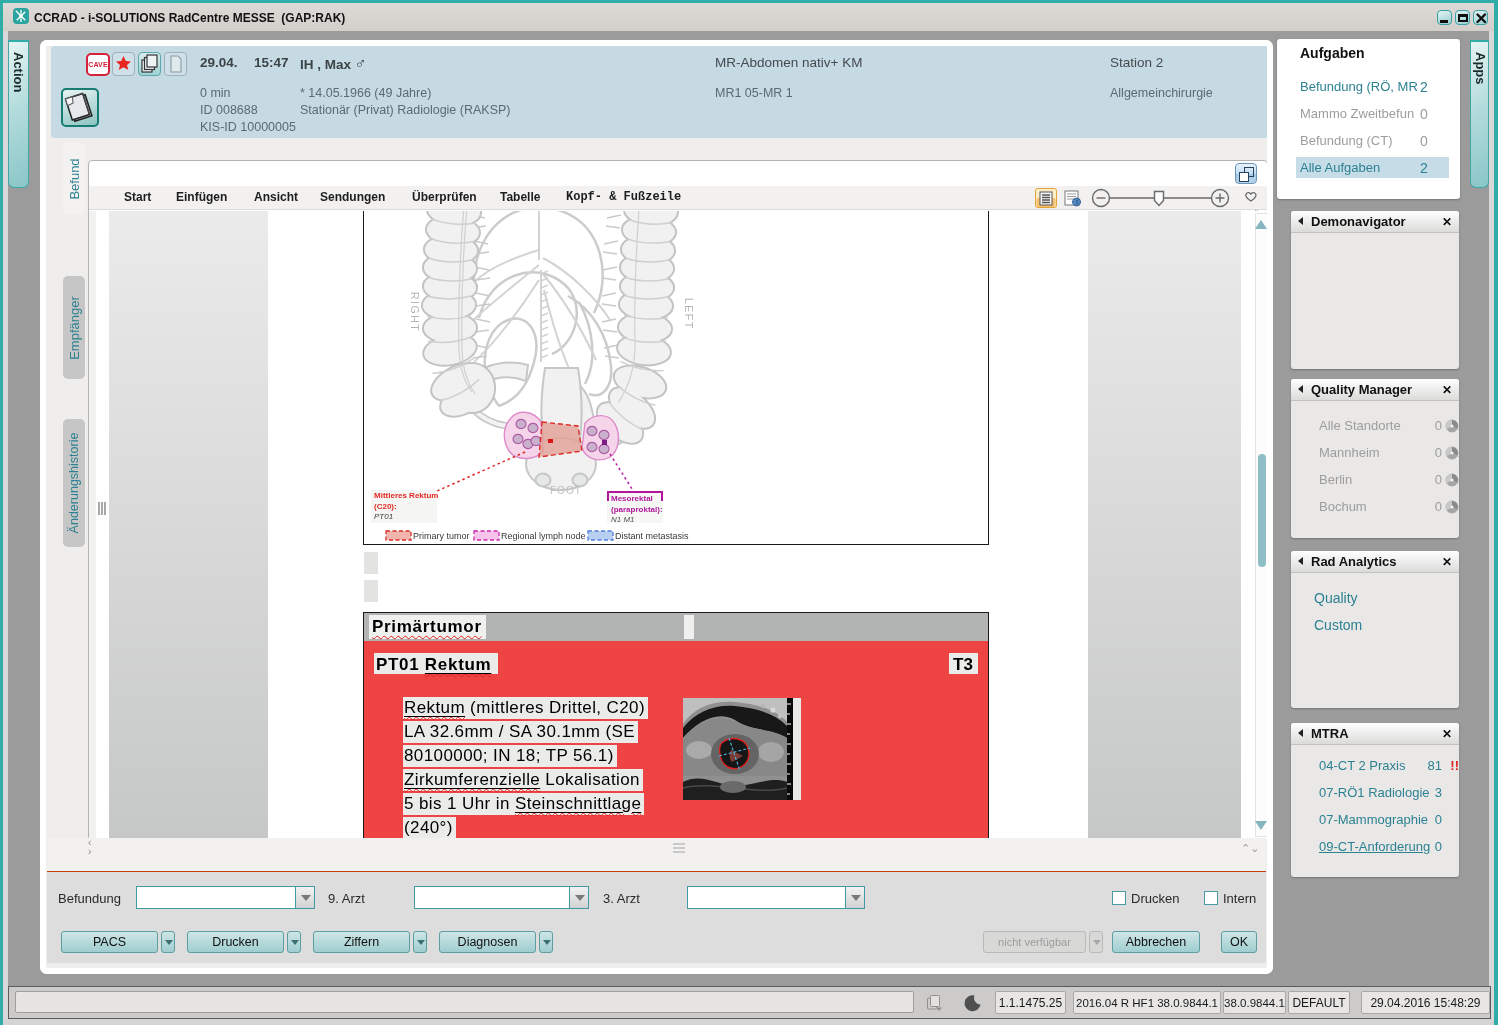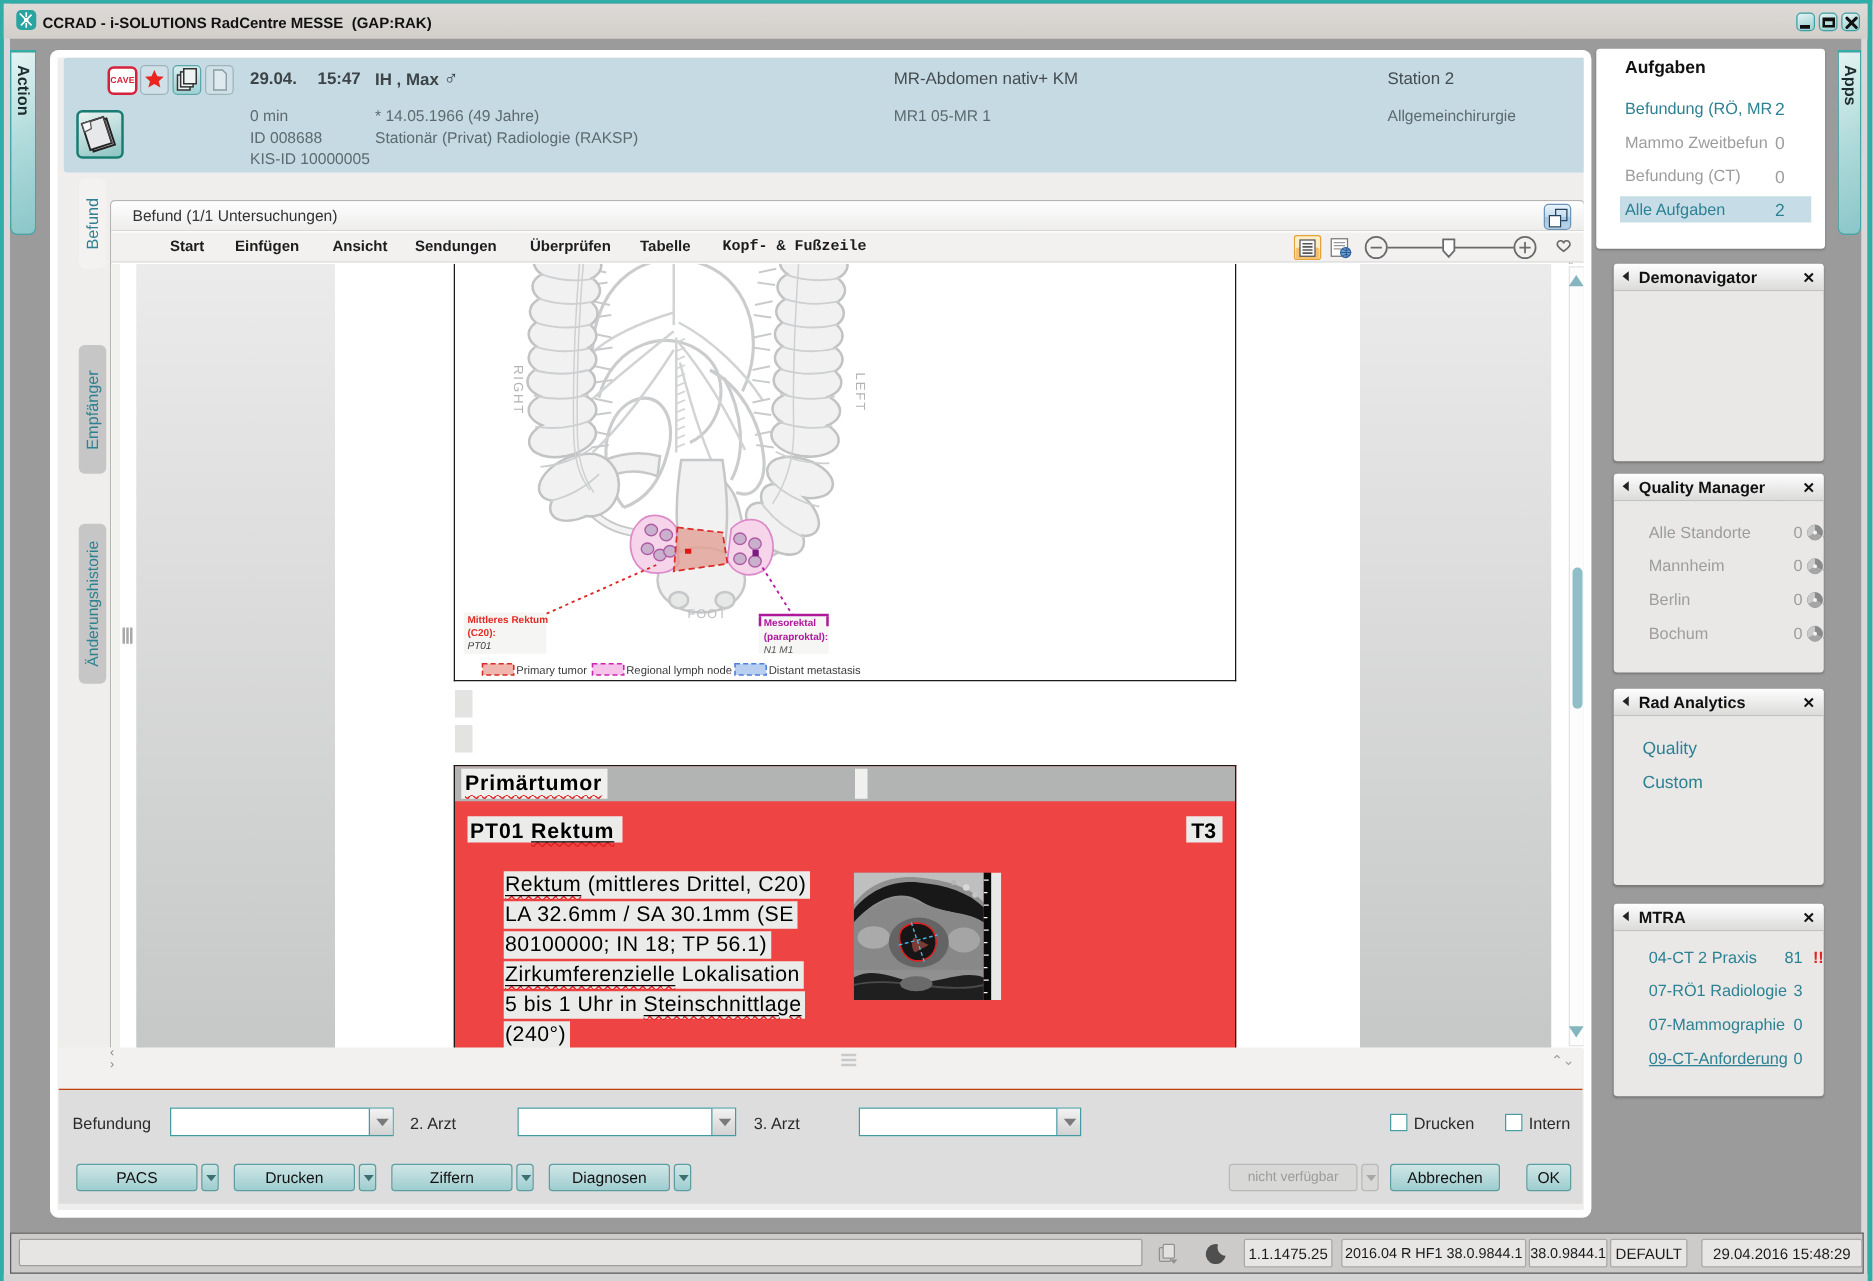--- a/index.html
+++ b/index.html
@@ -37,21 +37,21 @@
 #banner .b1 { position:absolute; font-size:13.5px; font-weight:bold; color:#3d4448; }
 #banner .b2 { position:absolute; font-size:12.5px; color:#5d6a70; }
 .cavebtn { position:absolute; left:35px; top:7px; width:24px; height:23px; background:#fff; border:2px solid #d6213a; border-radius:5px; color:#d6213a; font-size:7px; font-weight:bold; text-align:center; line-height:19px; letter-spacing:0.2px;}
 .iconbtn { position:absolute; top:6px; width:23px; height:24px; border:1px solid #9fb3ba; border-radius:4px; background:#cfe0e8; }
 .docstack { position:absolute; left:10px; top:42px; width:38px; height:39px; border:2px solid #177d72; border-radius:5px; background:linear-gradient(160deg,#e8f3f2,#8cc4c2); }
 
 
 #befwin { position:absolute; left:48px; top:120px; width:1180px; height:678px; background:#fff; border:1px solid #b4b4b4; border-radius:4px 4px 0 0; }
 #beftitle { position:absolute; left:0; top:0; width:100%; height:24px; background:linear-gradient(#fefefe,#eeedec); border-bottom:1px solid #d7d7d7; border-radius:4px 4px 0 0; font-size:12.5px; color:#333; line-height:24px; padding-left:17px; }
 #menubar { position:absolute; left:0; top:25px; width:100%; height:24px; background:#f2f1f0; border-bottom:1px solid #dcdcdc; font-size:12px; font-weight:bold; color:#1d1d1d; }
-#menubar span.m { position:absolute; top:4px;margin-left:12px; }
+#menubar span.m { position:absolute; top:4px; }
 #editor { position:absolute; left:0; top:50px; width:1180px; height:628px; background:#fff; overflow:hidden; }
 .pane { position:absolute; top:0; height:628px; background:linear-gradient(#ebebeb,#c6c7c7); }
 #pageclip { position:absolute; left:180px; top:0px; width:819px; height:628px; overflow:hidden; background:#fff; }
 
 .hl { background:#ebebea; padding:1px 3px 2px 1px; }
 .wavyred { text-decoration:underline; text-decoration-style:wavy; text-decoration-color:#e02020; text-decoration-thickness:1px; text-underline-offset:3px; }
 .wavyred u { text-decoration-color:#000; }
 
 #vscroll { position:absolute; left:1166px; top:2px; width:13px; height:624px; background:#fcfcfc; border:1px solid #e3e3e3; }
 #vthumb { position:absolute; left:2px; top:240px; width:8px; height:113px; background:#8fbec7; border-radius:4px; }
@@ -170,21 +170,20 @@
       <span>Befund</span>
     </div>
   <div class="doctab" style="top:236px; height:103px;">
       <span>Empfänger</span>
     </div>
   <div class="doctab" style="top:379px; height:128px;">
       <span style="font-size:12.5px;">Änderungshistorie</span>
     </div>
 
   <div id="befwin">
-    <div id="beftitle">Befund (1/1 Untersuchungen)</div>
     <div id="restorebtn"></div>
     <div id="menubar">
       <span class="m" style="left:35px;">Start</span>
       <span class="m" style="left:87px;">Einfügen</span>
       <span class="m" style="left:165px;">Ansicht</span>
       <span class="m" style="left:231px;">Sendungen</span>
       <span class="m" style="left:323px;">Überprüfen</span>
       <span class="m" style="left:411px;">Tabelle</span>
       <span class="m" style="left:477px;font-family:Liberation Mono, monospace;">Kopf- &amp; Fußzeile</span>
     </div>
@@ -475,21 +474,21 @@
     <div style="position:absolute; left:626px; top:5px; width:12px; height:2px; background:#c9c9c9; box-shadow:0 4px 0 #c9c9c9, 0 8px 0 #c9c9c9;"></div>
     <div style="position:absolute; left:41px; top:0px; font-size:10px; color:#8a8a8a; line-height:9px;">‹<br>›</div>
     <div style="position:absolute; left:1194px; top:4px; font-size:11px; color:#9a9a9a;">⌃⌄</div>
   </div>
 
   <div id="controls">
     <div class="lbl" style="left:11px; top:19px;">Befundung</div>
     <div class="combo" style="left:89px; width:179px;">
         <div class="db"></div>
       </div>
-    <div class="lbl" style="left:281px; top:19px;">2. Arzt</div>
+    <div class="lbl" style="left:281px; top:19px;">9. Arzt</div>
     <div class="combo" style="left:367px; width:175px;">
         <div class="db"></div>
       </div>
     <div class="lbl" style="left:556px; top:19px;">3. Arzt</div>
     <div class="combo" style="left:640px; width:178px;">
         <div class="db"></div>
       </div>
     <div class="cb" style="left:1065px;"></div>
     <div class="lbl" style="left:1084px; top:19px;">Drucken</div>
     <div class="cb" style="left:1157px;"></div>

